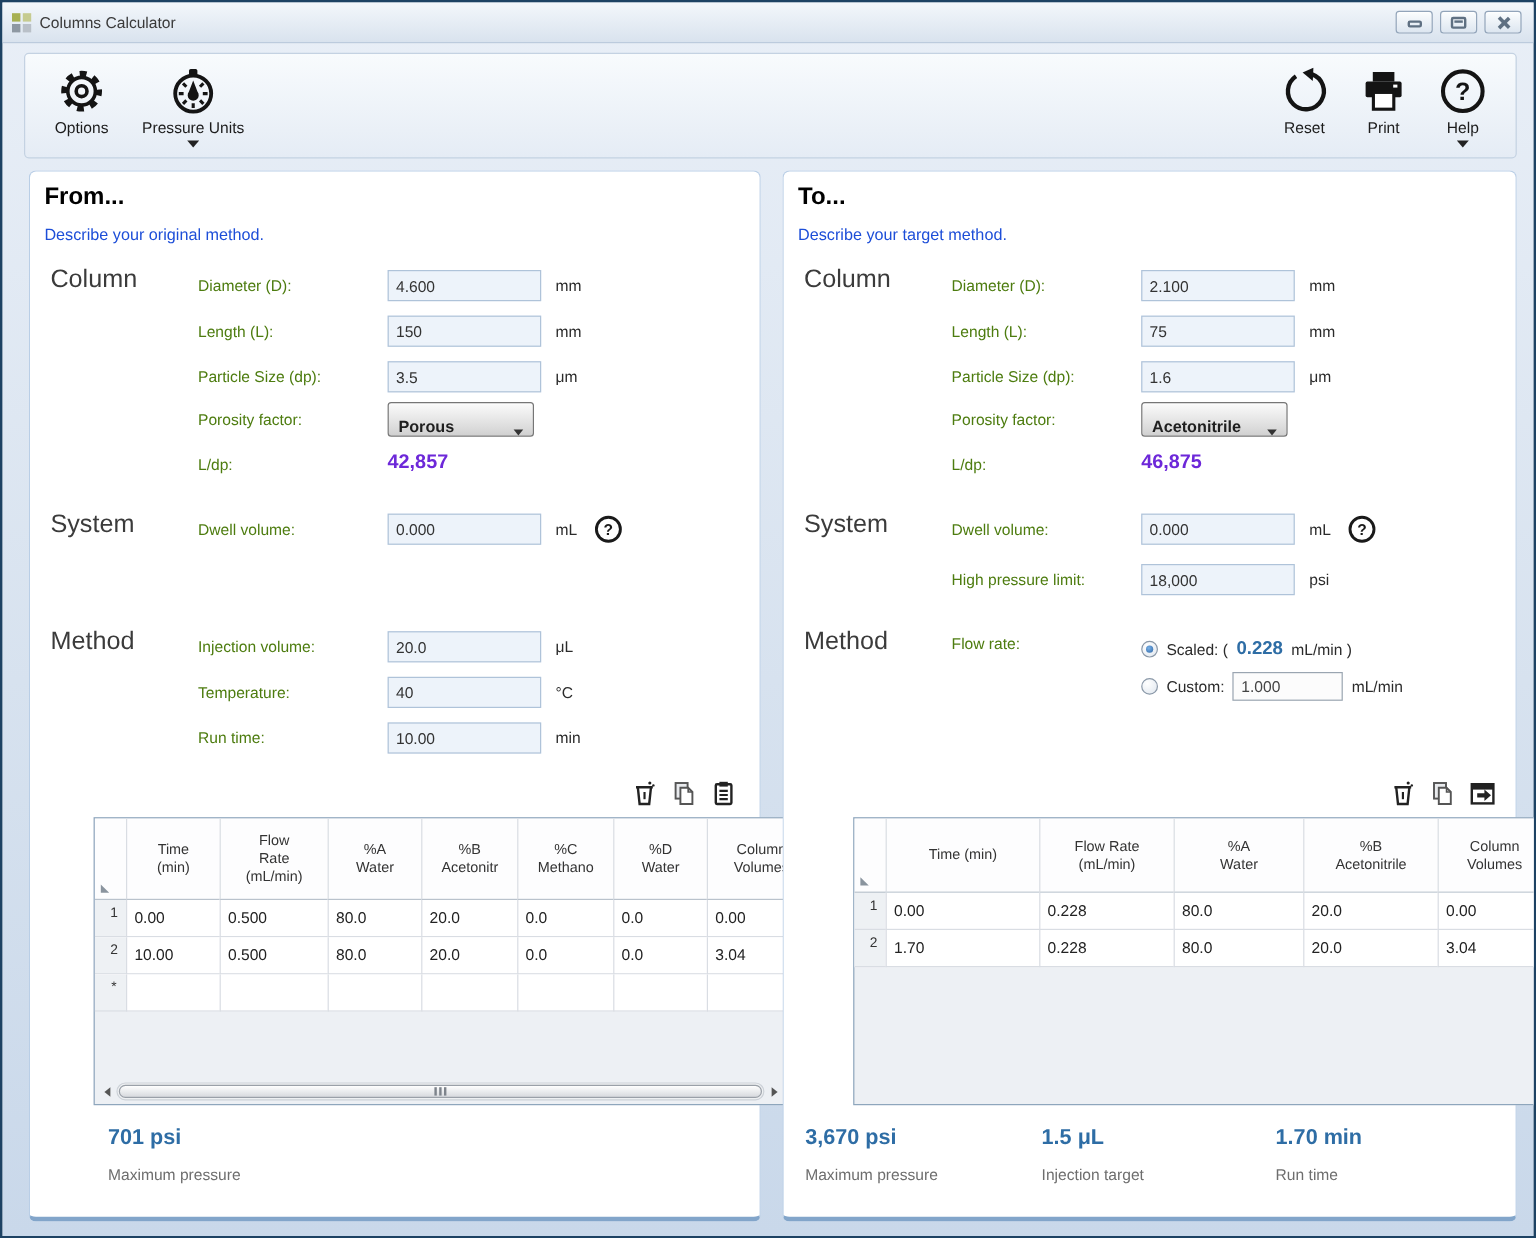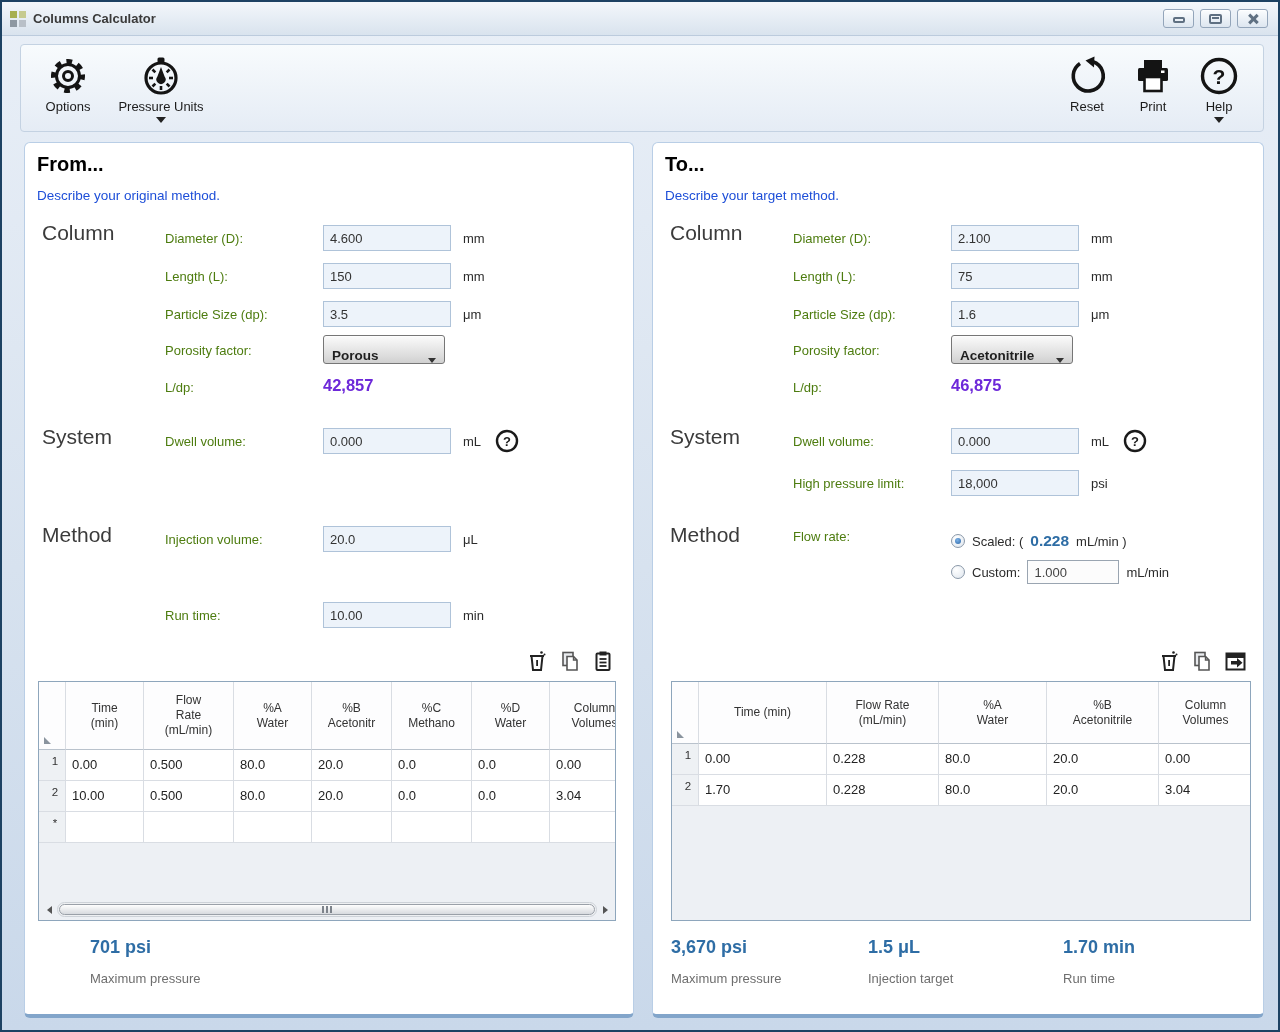--- a/index.html
+++ b/index.html
@@ -3,21 +3,21 @@
 <meta charset="utf-8">
 <style>
 * { box-sizing: border-box; margin: 0; padding: 0; }
 html,body { width:1280px; height:1032px; font-family:"Liberation Sans",sans-serif; }
 
 .window { position:relative; width:1280px; height:1032px; border:2px solid #1d4263;
   background:linear-gradient(180deg,#e9eff7 0%,#d7e2ef 55%,#c9d8ea 100%); overflow:hidden; }
 
 
 .titlebar { position:absolute; left:0; top:0; right:0; height:34px; display:flex; align-items:center;
-  padding:0 8px; background:linear-gradient(180deg,#f3f7fb,#d9e3ee); border-bottom:1px solid #bccbdd;font-weight:bold; }
+  padding:0 8px; background:linear-gradient(180deg,#f3f7fb,#d9e3ee); border-bottom:1px solid #bccbdd; }
 .app-icon { width:16px; height:16px; display:grid; grid-template-columns:7px 7px; grid-template-rows:7px 7px;
   gap:2px; margin-right:7px; }
 .app-icon i { display:block; }
 .q1{background:#a7b052;} .q2{background:#c6cb90;} .q3{background:#8e98a2;} .q4{background:#b9c0c8;}
 .title-text { font-size:13px; color:#3a3a3a; }
 .win-controls { margin-left:auto; display:flex; gap:6px; padding-right:2px; }
 .wbtn { width:31px; height:19px; border:1px solid #93a5ba; border-radius:3px;
   background:linear-gradient(180deg,#fbfdfe,#dde6f0); display:flex; align-items:center; justify-content:center;
   box-shadow:inset 0 1px 1px rgba(255,255,255,.8); cursor:default; }
 .ic-min { width:12px; height:6px; border:2px solid #5f7082; border-radius:2px; margin-top:3px; }
@@ -72,21 +72,21 @@
 .r-blue { font-size:15.5px; font-weight:bold; color:#2e6da5; }
 .custom-input { width:92px; height:24px; border:1px solid #9aa5b1; background:#fcfcfc; font-family:inherit;
   font-size:13px; color:#444; padding:0 6px; }
 
 
 .tbl-icons { position:absolute; top:506px; display:flex; gap:9px; }
 #from-panel .tbl-icons { right:18px; } #to-panel .tbl-icons { right:16px; }
 .tbl-icon { width:24px; height:24px; display:flex; align-items:center; justify-content:center; cursor:default; }
 
 .table-wrap { position:absolute; top:538px; height:240px; border:1px solid #8ea6bc; background:#edf0f4;
-  display:flex; flex-direction:column; overflow:hidden; }
+  display:flex; flex-direction:column; overflow:hidden;margin-left:40px; }
 #from-panel .table-wrap { left:13px; width:578px; }
 #to-panel .table-wrap { left:18px; width:580px; }
 .gridL { display:grid; grid-template-columns:26px 78px 90px 78px 80px 80px 78px 90px; }
 .gridR { display:grid; grid-template-columns:26px 128px 112px 108px 112px 94px; }
 .thead { background:#fdfdfe; flex:none; }
 #from-panel .thead { height:68px; } #to-panel .thead { height:62px; }
 .th { border-left:1px solid #d9dde3; border-bottom:1px solid #b9c2cc; display:flex; align-items:center;
   justify-content:center; text-align:center; font-size:12px; color:#333; white-space:pre-line; line-height:15px; }
 .th.corner { border-left:none; position:relative; }
 .corner-mark { position:absolute; left:5px; bottom:5px; width:0; height:0;
@@ -250,20 +250,25 @@
         </svg>
       </span>
     </div>
 
     <div class="sec-label" style="top:380px">Method</div>
     <div class="frow" style="top:383px">
       <span class="flabel">Injection volume:</span>
       <input class="tfield" value="20.0" style="">
       <span class="funit">μL</span>
     </div>
+    <div class="frow" style="top:421px">
+      <span class="flabel">Temperature:</span>
+      <input class="tfield" value="40" style="">
+      <span class="funit">°C</span>
+    </div>
     <div class="frow" style="top:459px">
       <span class="flabel">Run time:</span>
       <input class="tfield" value="10.00" style="">
       <span class="funit">min</span>
     </div>
 
     <div class="tbl-icons">
       <span class="tbl-icon">
         <svg width="22" height="22" viewBox="0 0 22 22">
           <path d="M5.5 6 L7 20 H15 L16.5 6" fill="none" stroke="#222" stroke-width="2"></path>

